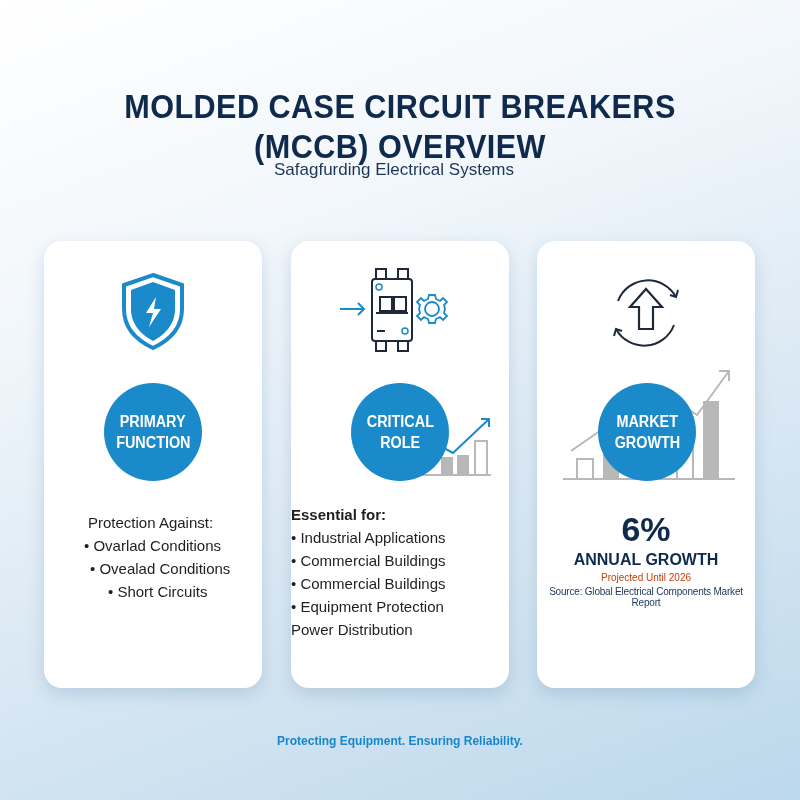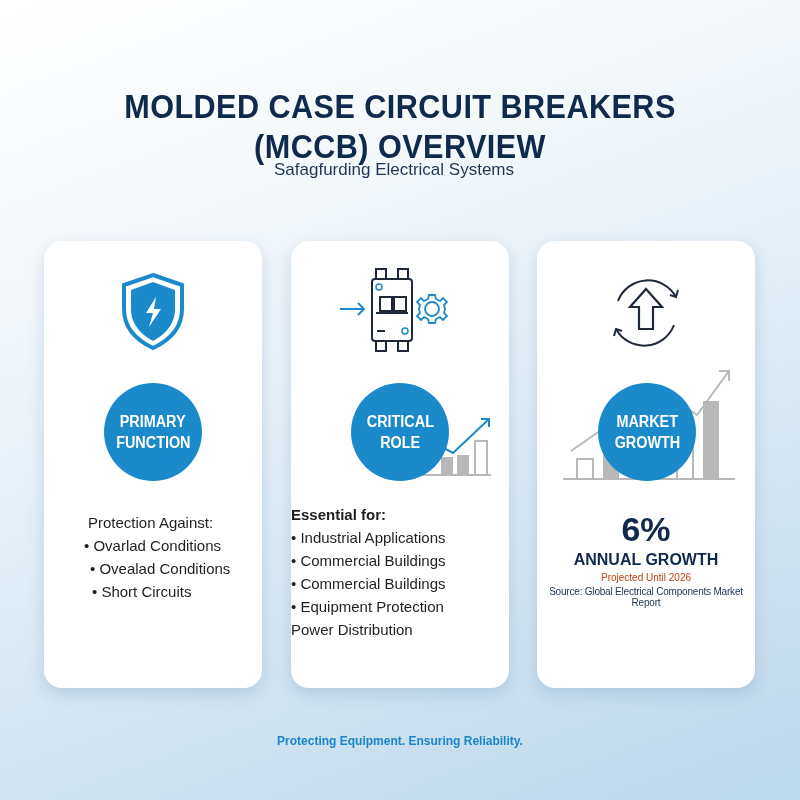--- a/index.html
+++ b/index.html
@@ -34,21 +34,21 @@
   }
   .badge span{display:block;transform:scaleX(0.9);}
   .card1 .badge{left:60px;top:142px;}
   .card2 .badge{left:60px;top:142px;z-index:2;}
   .card3 .badge{left:61px;top:142px;z-index:2;}
   .list{position:absolute;left:0;right:0;font-size:15px;color:#1f1f1f;line-height:23px;}
   .card1 .list{top:270px;padding-left:36px;}
   .card1 .list .head{font-weight:normal;margin-left:8px;}
   .card1 .list .li{margin-left:4px;}
   .card1 .list .li:nth-child(3){margin-left:10px;}
-  .card1 .list .li:nth-child(4){margin-left:12px;}
+  .card1 .list .li:nth-child(4){margin-left:28px;}
   .card2 .list{top:262px;text-align:left;}
   .head{font-weight:bold;}
   .stat{position:absolute;left:0;right:0;top:268px;text-align:center;color:#0f2a4d;}
   .stat .big{font-size:34px;font-weight:bold;line-height:40px;}
   .stat .lbl{font-size:16px;font-weight:bold;margin-top:2px;}
   .stat .sub{font-size:10px;color:#c2410c;margin-top:3px;}
   .stat .src{font-size:10px;color:#1d3557;margin-top:3px;letter-spacing:-0.2px;}
   .chart{position:absolute;}
   .footer{
     position:absolute;left:0;right:0;top:734px;text-align:center;

